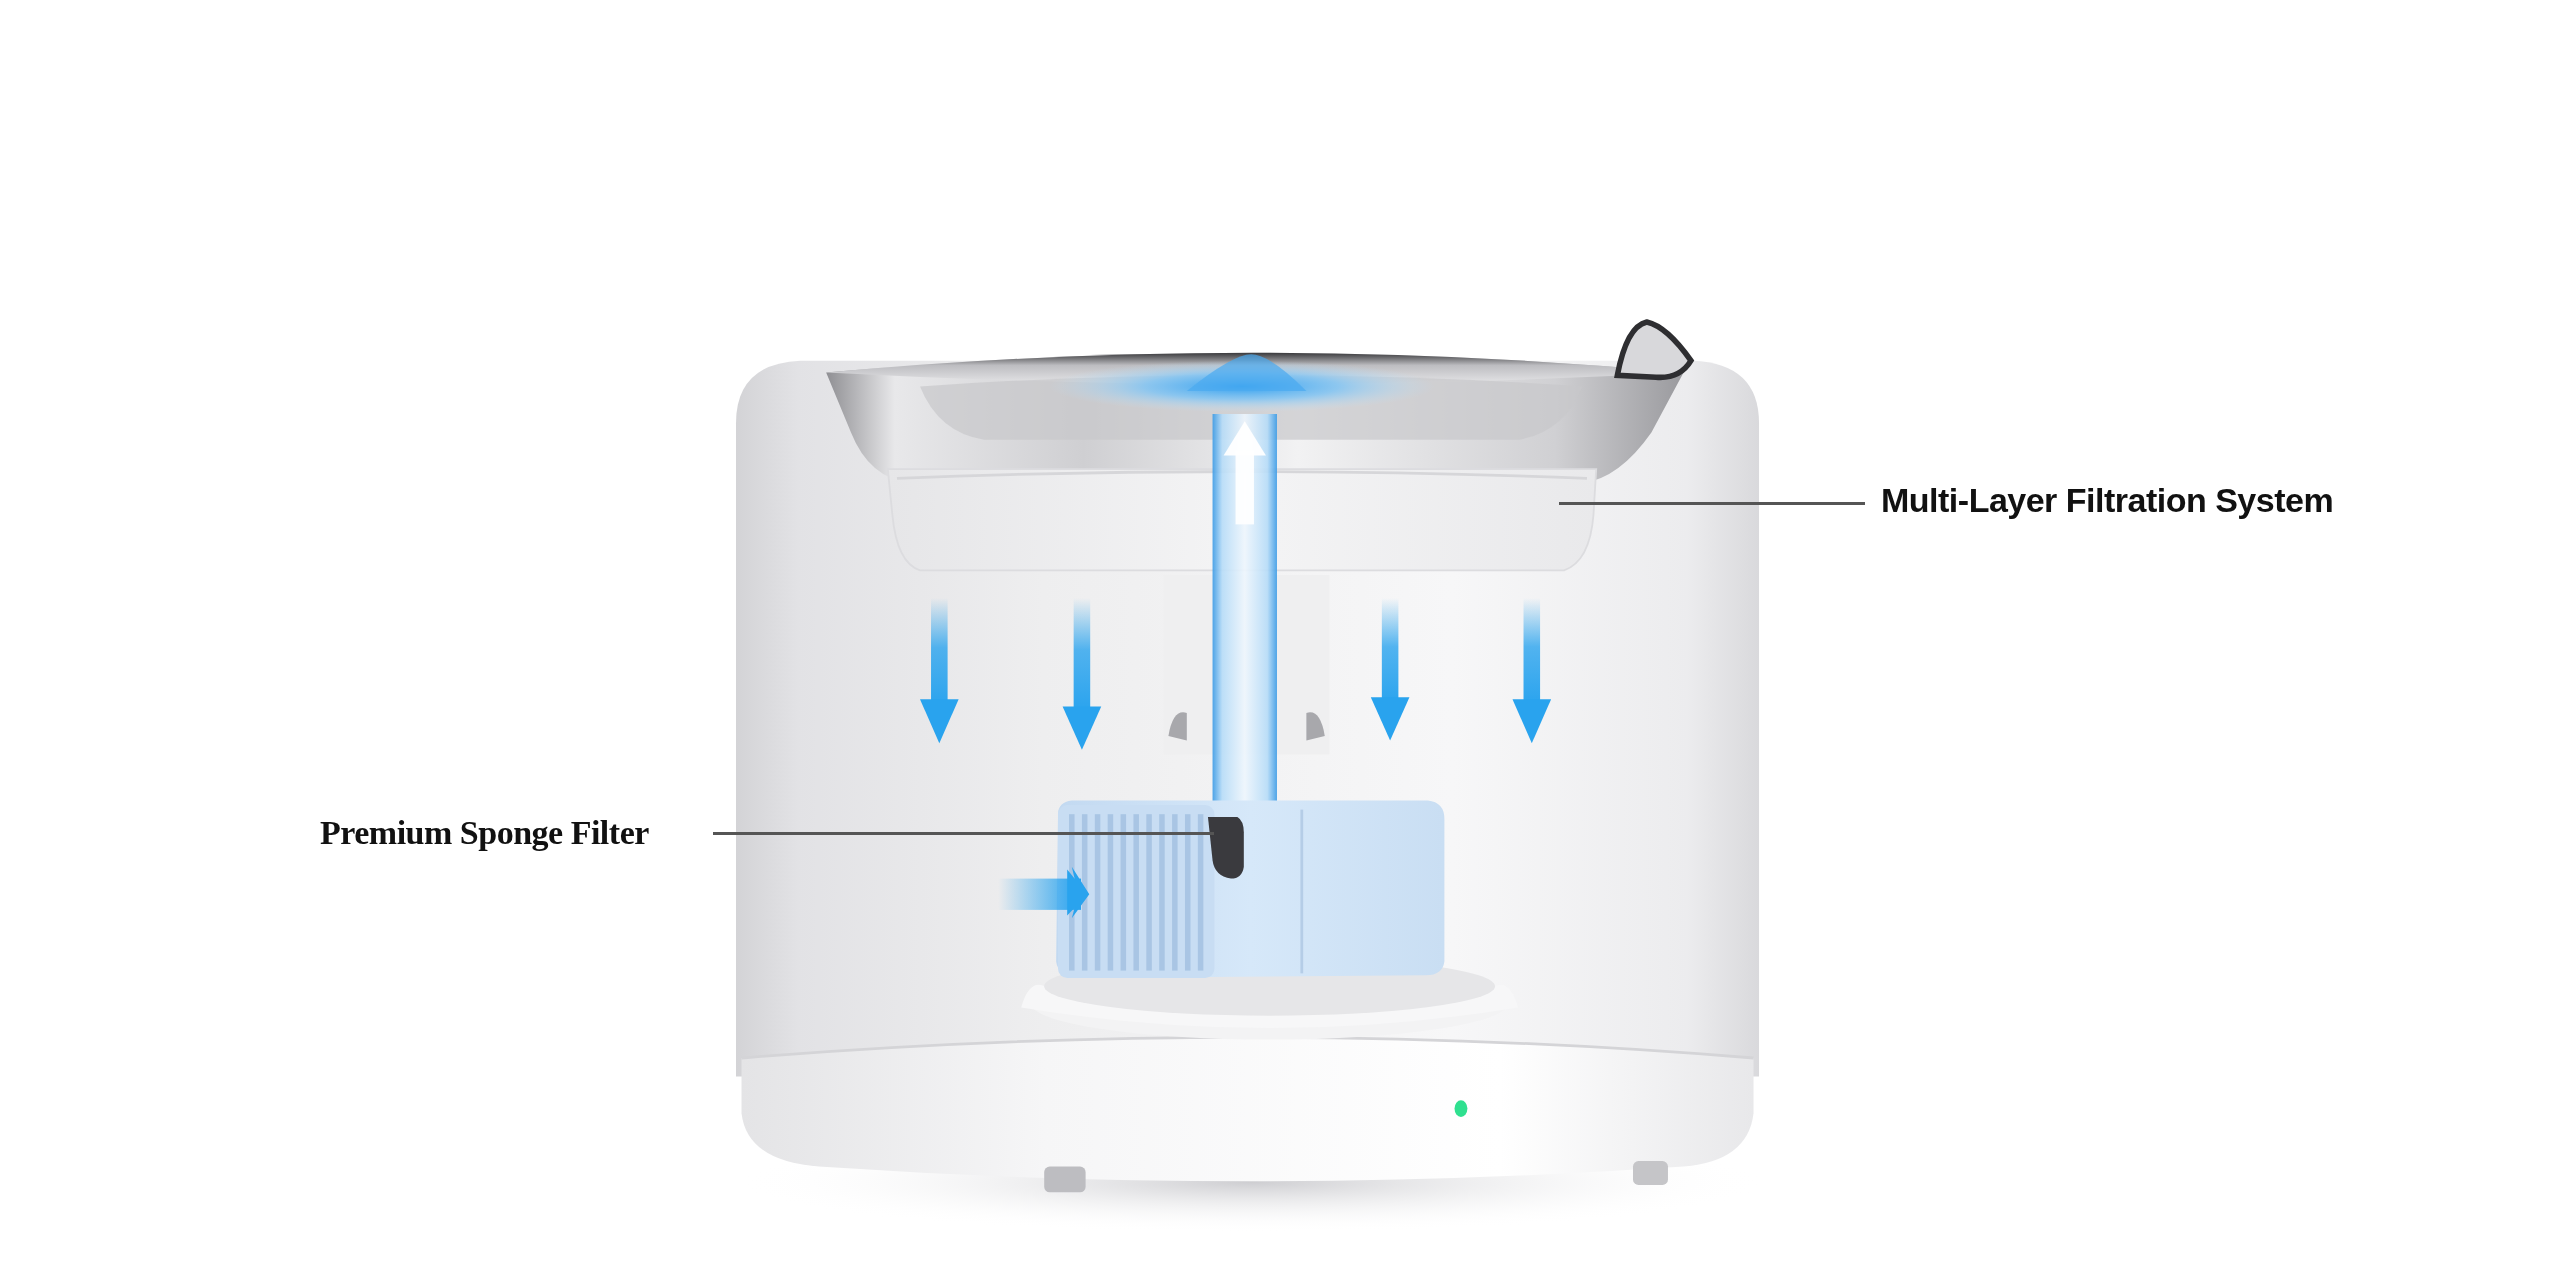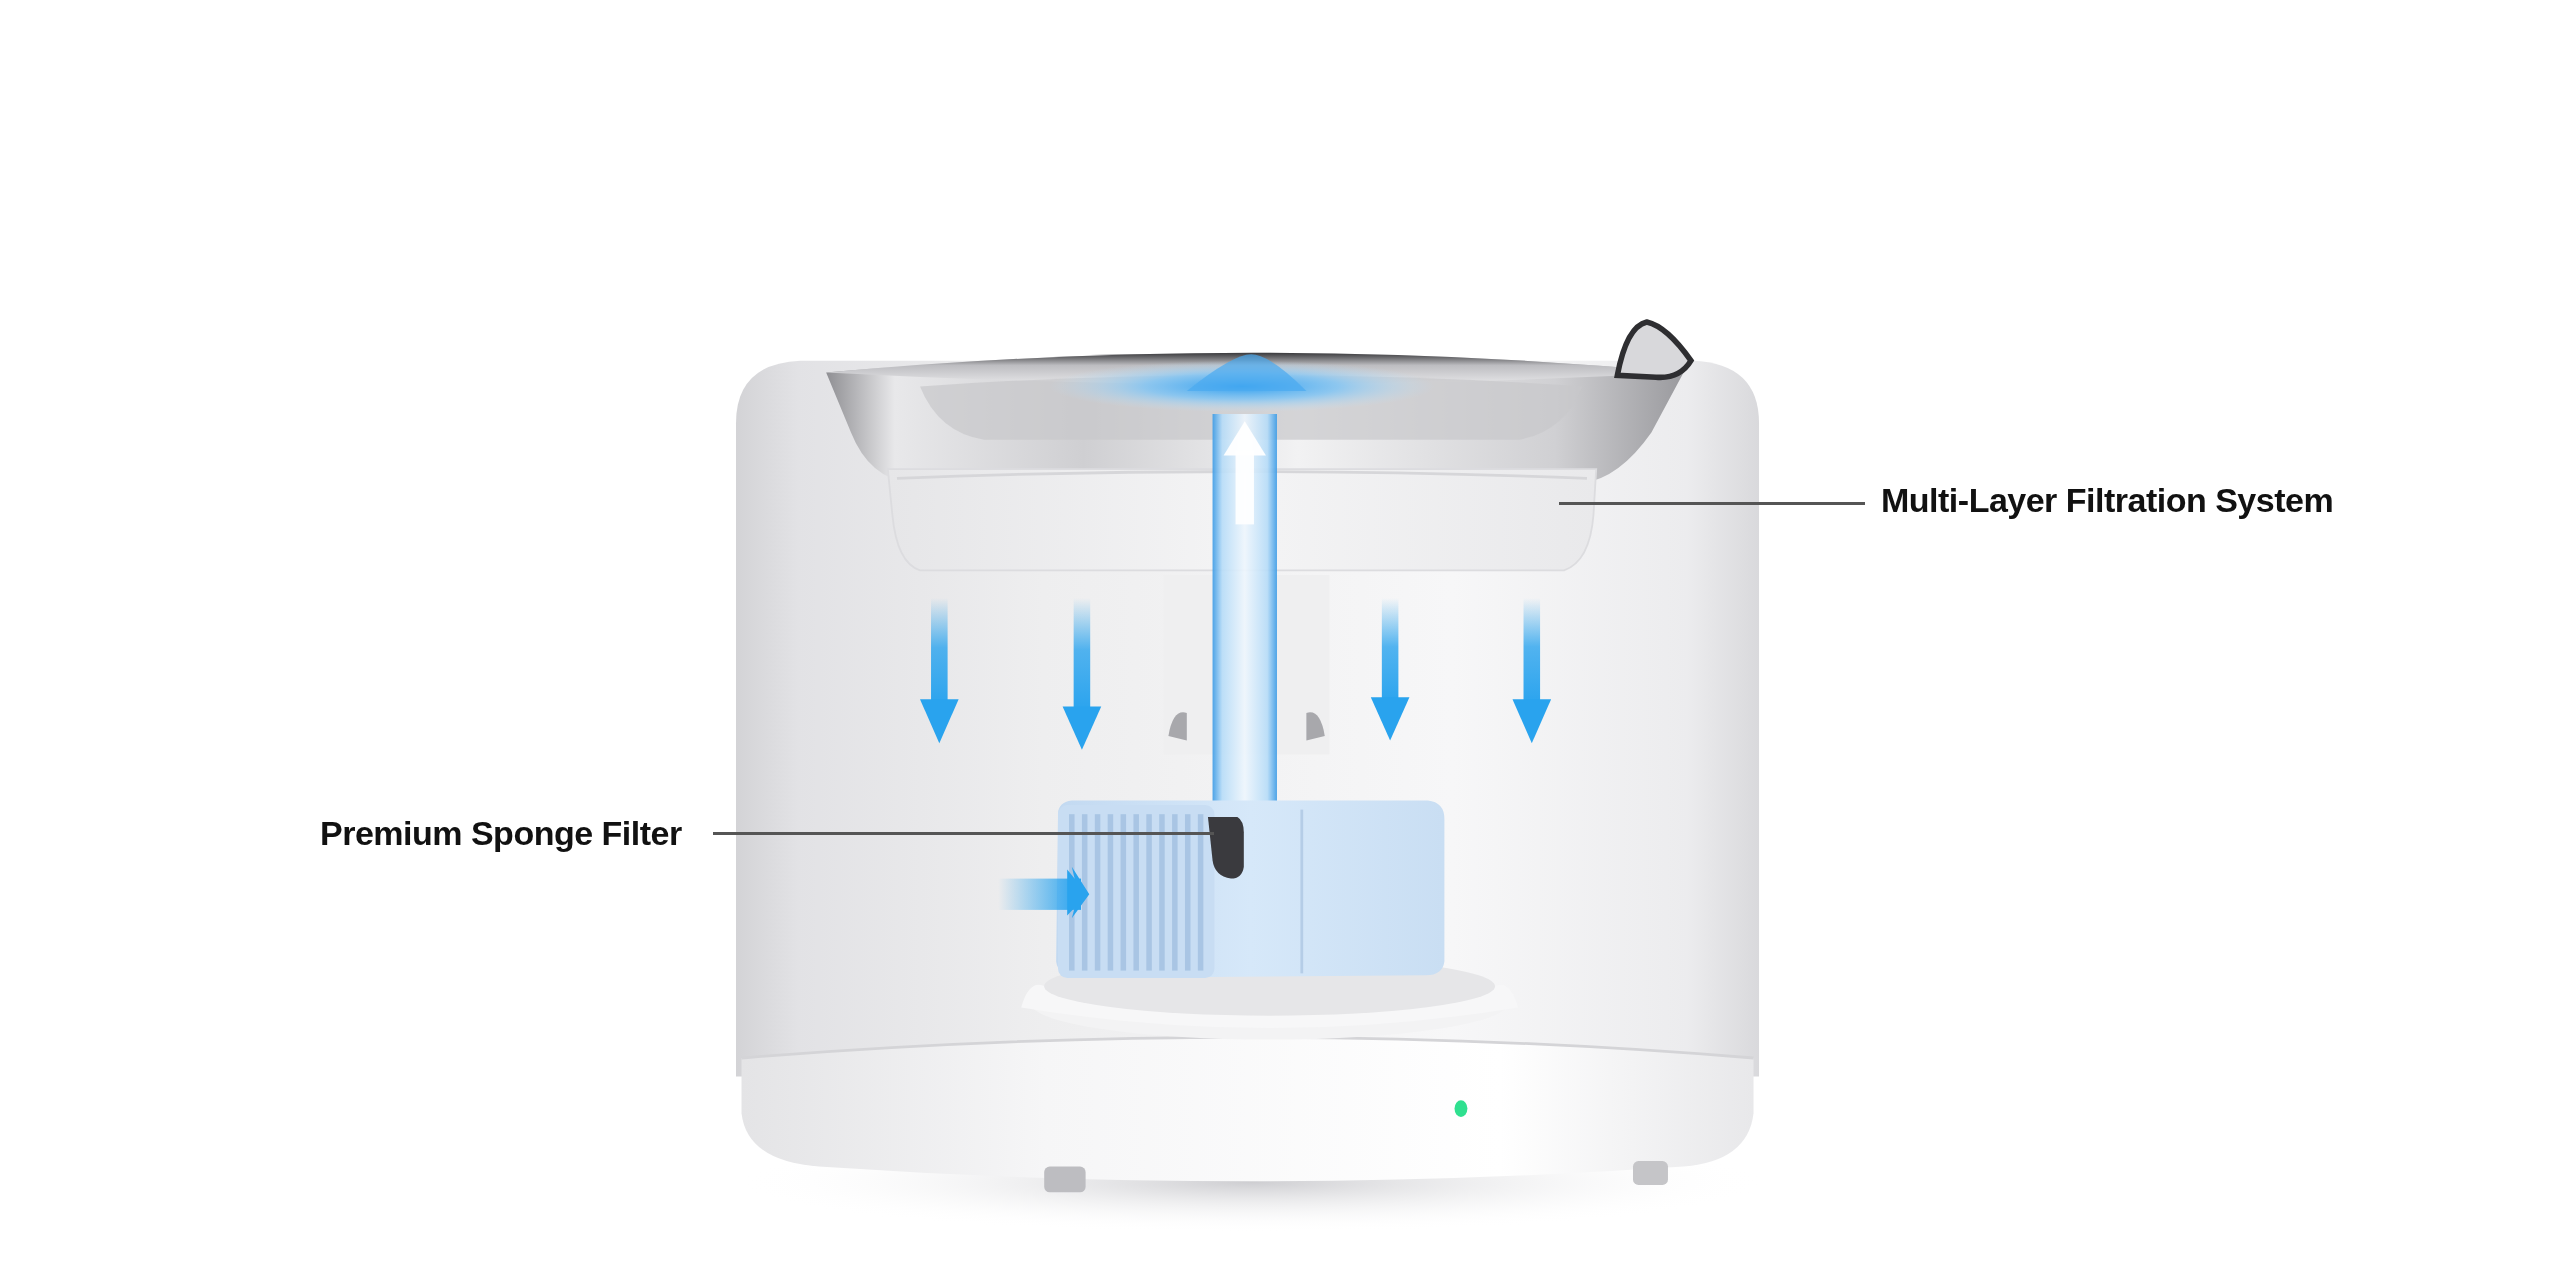--- a/index.html
+++ b/index.html
@@ -160,16 +160,16 @@
     </g>
 
     <ellipse cx="1588" cy="1205" rx="7" ry="9" fill="#2fe08f"></ellipse>
   </svg>
 
   
   <div class="callout-line" style="left:1559px; top:502px; width:306px;"></div>
   <div class="callout-label" style="left:1881px; top:483px;">Multi-Layer Filtration System</div>
 
   
-  <div class="callout-label" style="left:320px; top:816px;">Premium Sponge Filter</div>
+  <div class="callout-label" style="left:320px; top:816px;font-family:Liberation Serif, serif;">Premium Sponge Filter</div>
   <div class="callout-line" style="left:713px; top:832px; width:501px;"></div>
 </div>
 
 
 </body></html>

